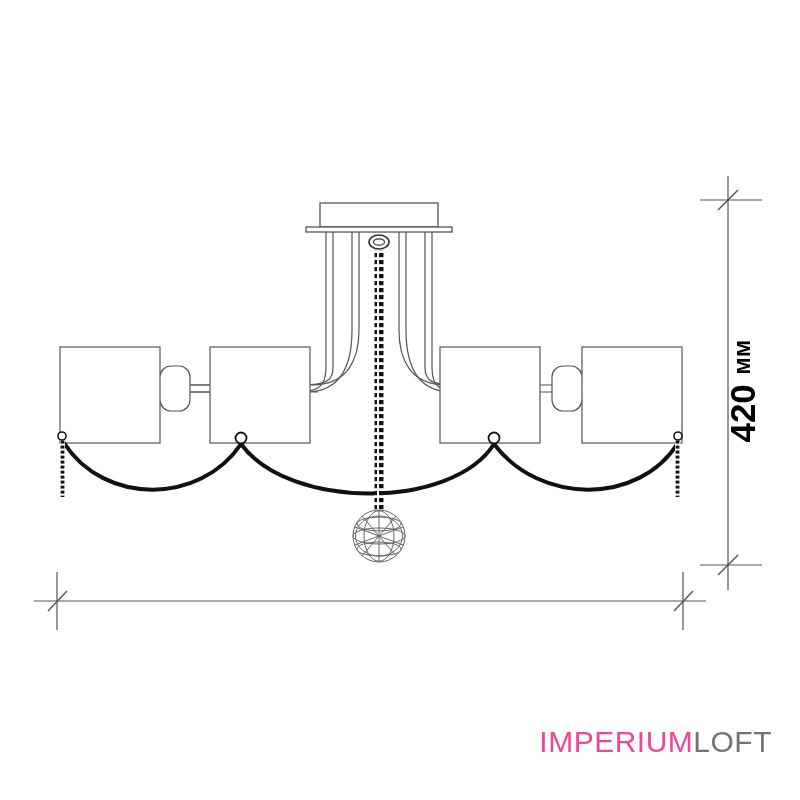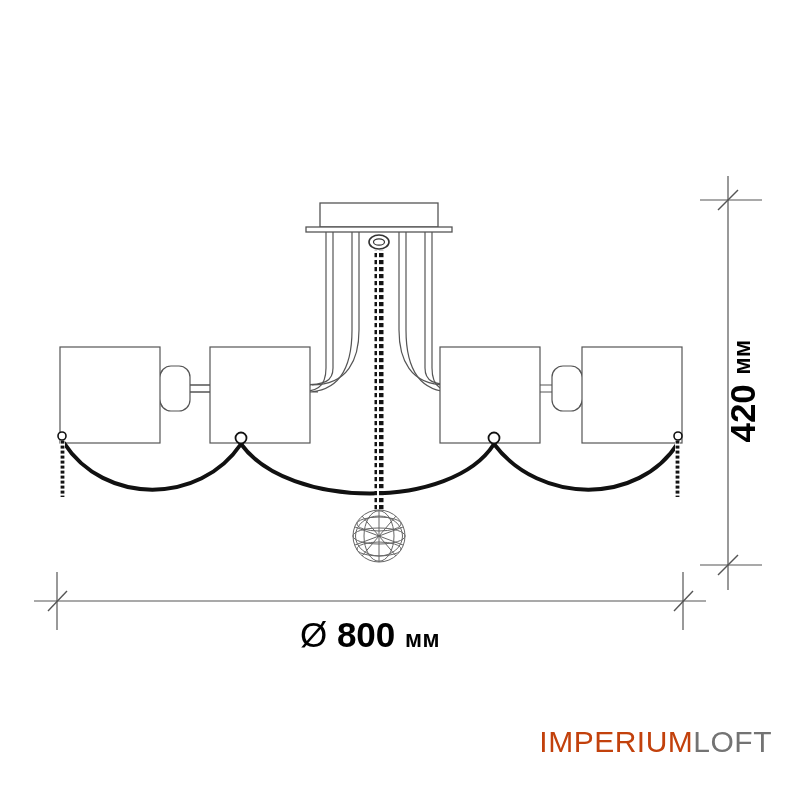--- a/index.html
+++ b/index.html
@@ -87,21 +87,21 @@
     position: absolute;
     right: 28px;
     top: 727px;
     font-size: 30px;
     letter-spacing: 0.5px;
     line-height: 1;
     white-space: nowrap;
     user-select: none;
     font-weight: 400;
   }
-  #brand-logo .brand-primary { color: #c2410c; }
+  #brand-logo .brand-primary { color: #ec4899; }
   #brand-logo .brand-accent  { color: #737373; }
 </style>
 </head>
 <body style="background: rgb(255, 255, 255);">
 
 <div id="stage">
 
   <svg id="drawing" viewBox="0 0 800 800" xmlns="http://www.w3.org/2000/svg">
 
     <defs>
@@ -223,23 +223,20 @@
           <line x1="379" y1="510" x2="379" y2="562"></line>
           <path d="M 362,516 L 396,556" fill="none"></path>
           <path d="M 396,516 L 362,556" fill="none"></path>
           <path d="M 355,527 L 403,545" fill="none"></path>
           <path d="M 355,545 L 403,527" fill="none"></path>
         </g>
       </g>
     </g>
   </svg>
 
-  <div class="dim-label" id="dim-width-label">
-    <span class="diam">Ø</span><span>&nbsp;</span><span>800</span><span>&nbsp;</span><span class="unit">мм</span>
-  </div>
 
   <div class="dim-label" id="dim-height-label">
     <span>420</span>
       <span>&nbsp;</span>
       <span class="unit">мм</span>
   </div>
 
   <div id="brand-logo">
     <span class="brand-primary">IMPERIUM</span><span class="brand-accent">LOFT</span>
   </div>

